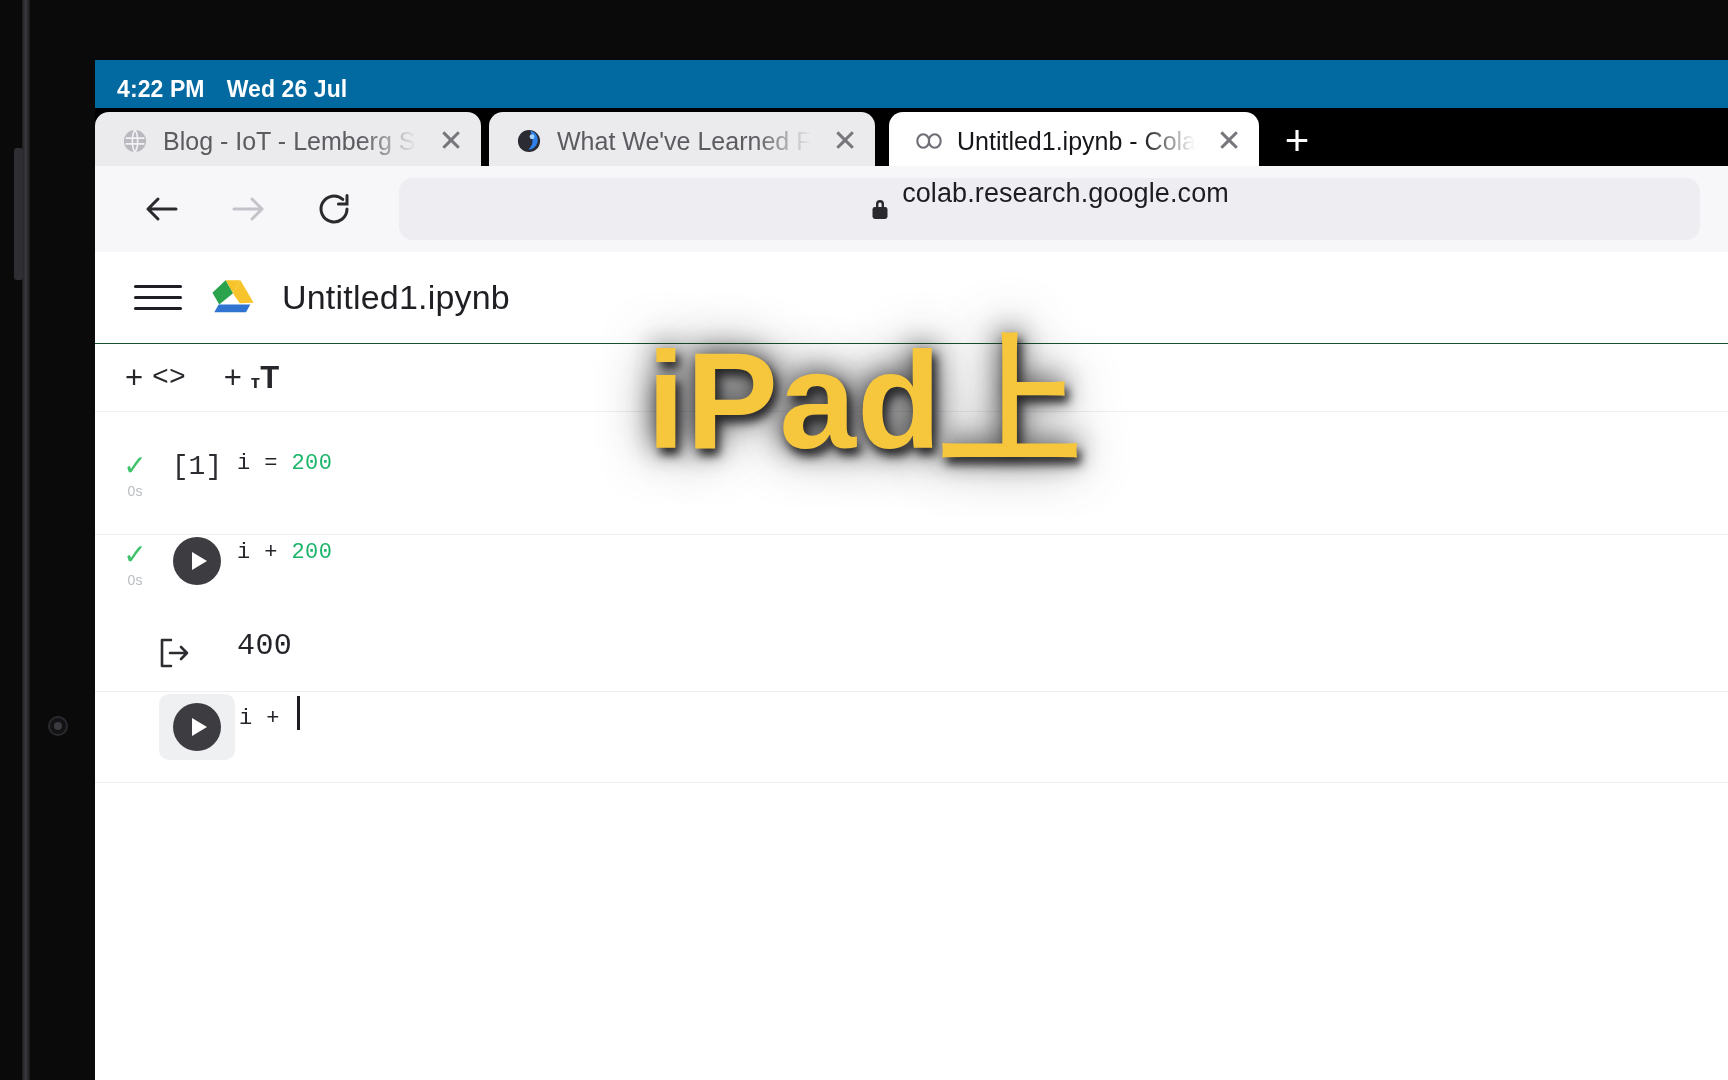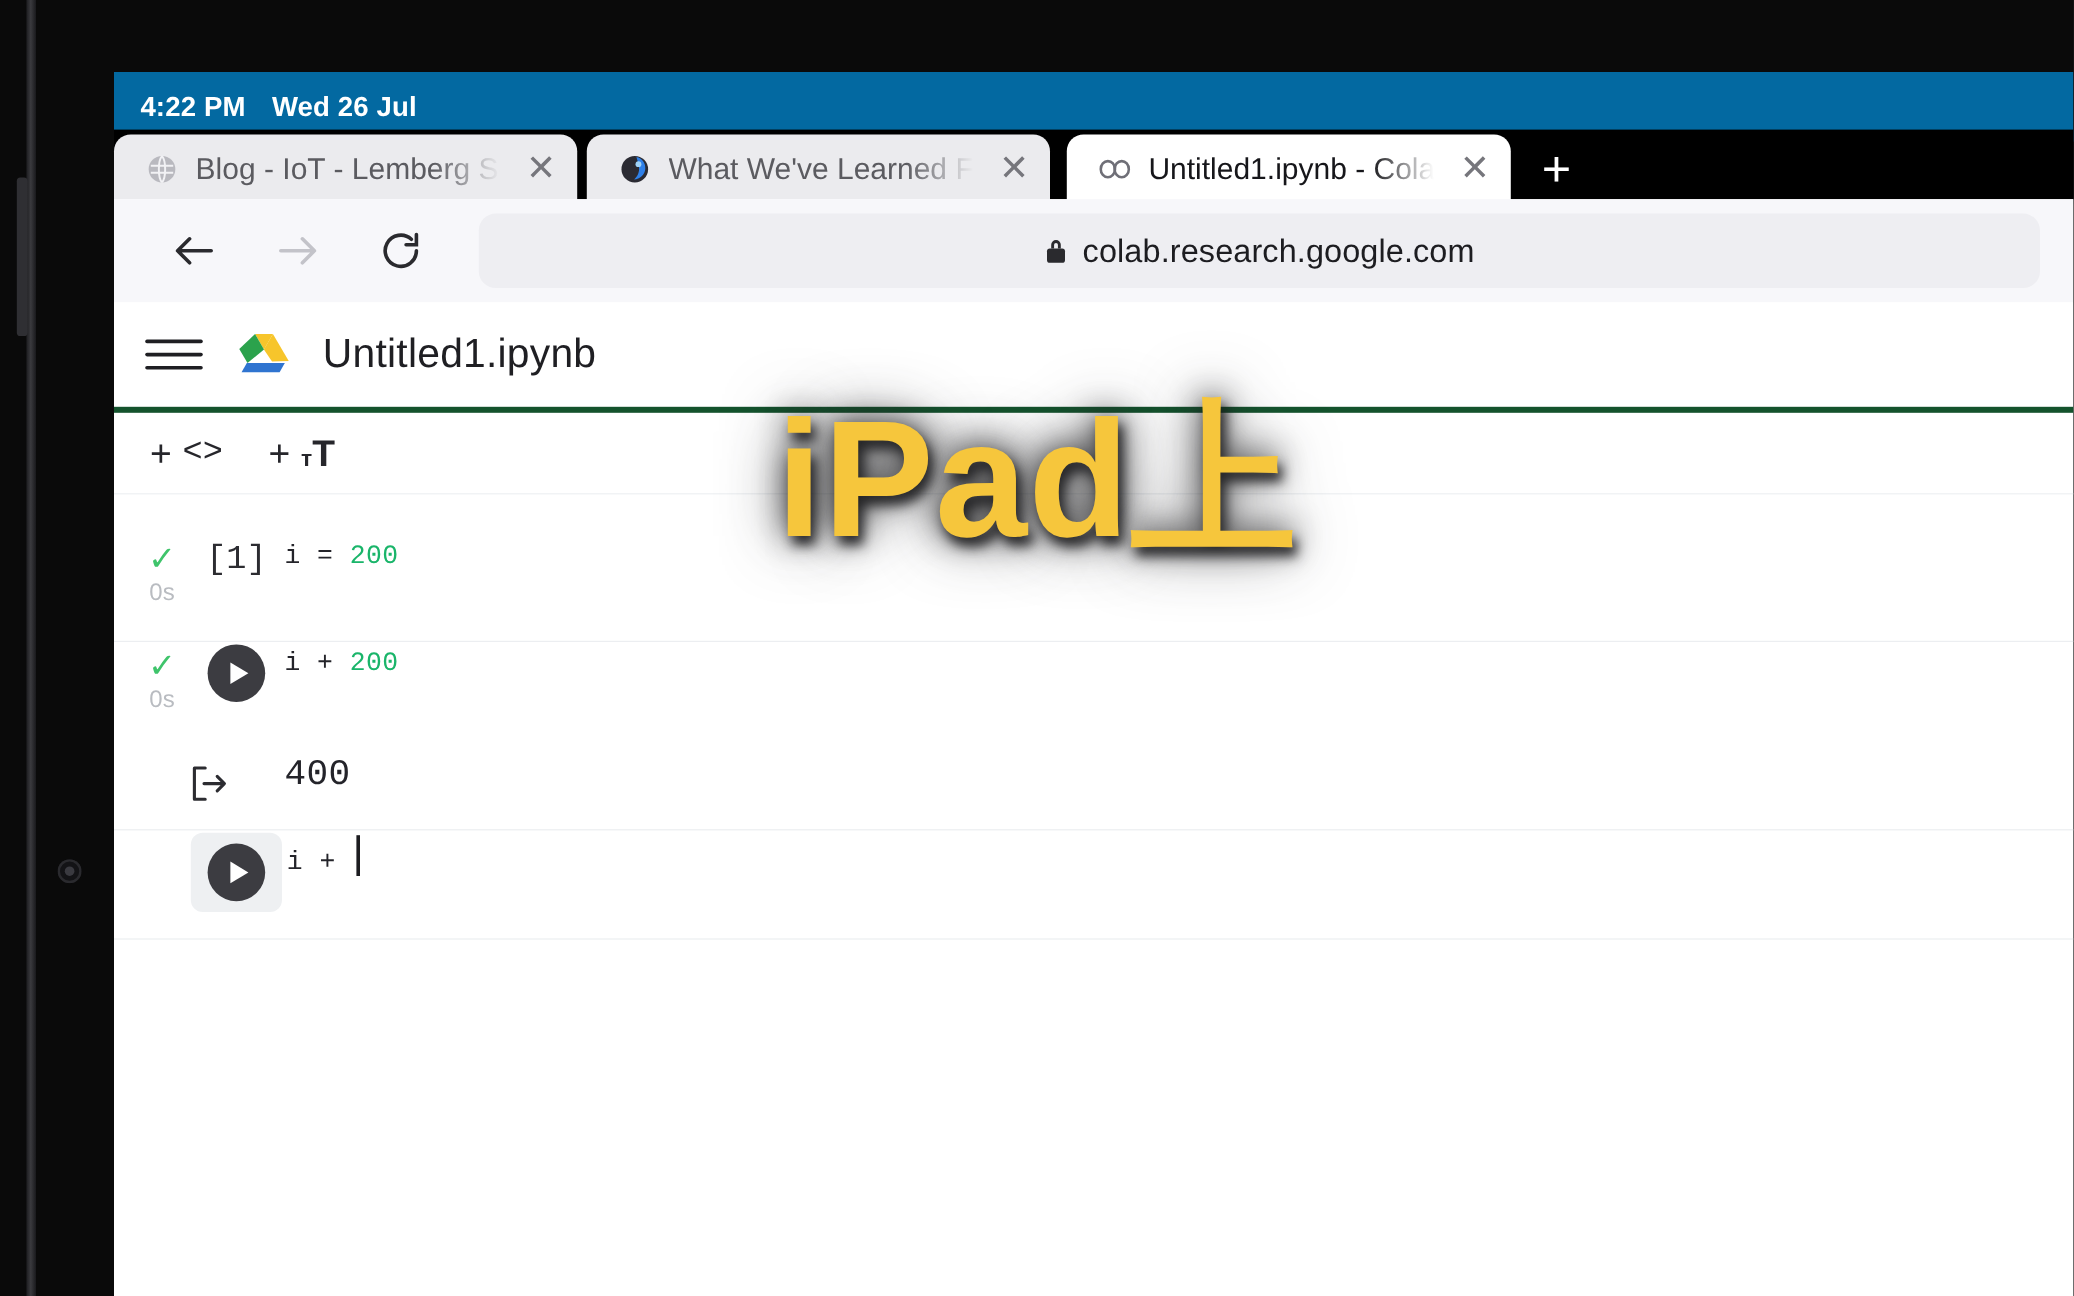--- a/index.html
+++ b/index.html
@@ -155,41 +155,40 @@
     color: #2a2a2e;
   }
   .nav-btn.disabled { color: #c3c3c9; }
   .url-field {
     flex: 1 1 auto;
     height: 62px;
     margin-left: 18px;
     background: #eeeef2;
     border-radius: 14px;
     display: flex;
-    align-items: center;
     justify-content: center;
     gap: 12px;
   }
   .url-lock { display: flex; align-items: center; color: #2a2a2e; }
   .url-text {
     font-size: 27px;
     color: #1d1d21;
     letter-spacing: .1px;
   }
 
   
   .colab-app { position: relative; background: #fff; height: 828px; }
 
   .colab-header {
     height: 92px;
     display: flex;
     align-items: center;
-    padding-left: 24px;
+    padding-left: 37px;
     gap: 26px;
-    border-bottom: 5px solid #14532d;
+    border-bottom: 1px solid #14532d;
   }
   .hamburger {
     width: 52px; height: 52px;
     display: flex; flex-direction: column; justify-content: center; gap: 8px;
     padding: 0 2px;
   }
   .hamburger i { display: block; height: 3px; background: #1f1f23; border-radius: 2px; }
   .drive-logo { width: 46px; height: 42px; flex: 0 0 auto; }
   .notebook-title {
     font-size: 34px;
@@ -229,21 +228,21 @@
     align-items: flex-start;
     min-height: 66px;
     padding-left: 18px;
   }
   .gutter {
     width: 44px; flex: 0 0 auto;
     display: flex; flex-direction: column; align-items: center;
     padding-top: 6px;
   }
   .check-mark { color: #3fc46b; font-size: 28px; line-height: 1; }
-  .run-time { color: #b9bcc1; font-size: 20px; line-height: 1; margin-top: 4px; }
+  .run-time { color: #b9bcc1; font-size: 14px; line-height: 1; margin-top: 4px; }
 
   .run-slot {
     width: 80px; flex: 0 0 auto;
     display: flex; align-items: flex-start; justify-content: center;
     padding-top: 2px;
   }
   .exec-count {
     font-family: "Liberation Mono", monospace;
     font-size: 28px;
     color: #2c2c31;

